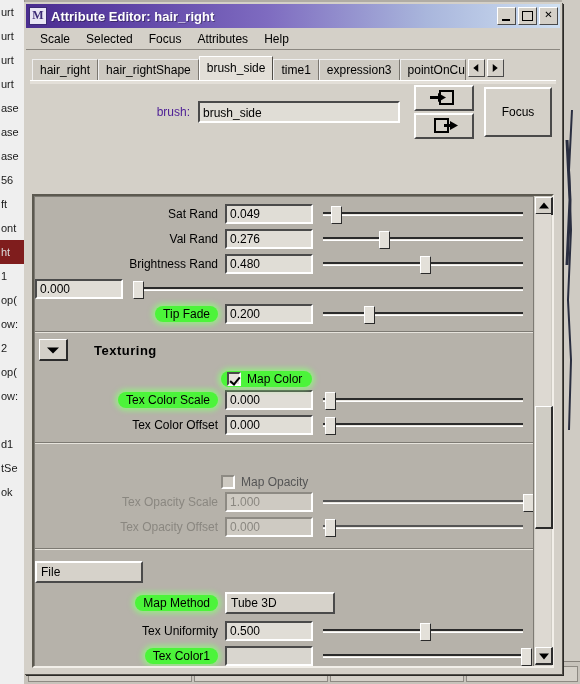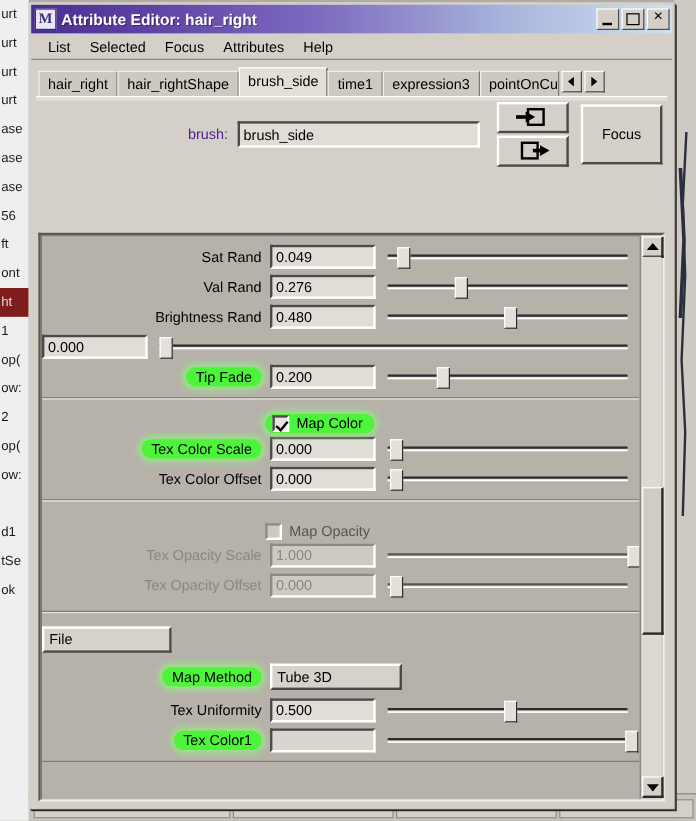--- a/index.html
+++ b/index.html
@@ -308,21 +308,21 @@
     </div>
     <div class="winbtn">
       <div class="max-box"></div>
     </div>
     <div class="winbtn">
       <div class="g">✕</div>
     </div>
   </div>
 
   <div id="menubar">
-    <div class="menuitem">List</div>
+    <div class="menuitem">Scale</div>
     <div class="menuitem">Selected</div>
     <div class="menuitem">Focus</div>
     <div class="menuitem">Attributes</div>
     <div class="menuitem">Help</div>
   </div>
 
   <div id="tabzone">
     <div id="tabstrip">
       <div class="tab">hair_right</div>
       <div class="tab">hair_rightShape</div>
@@ -408,20 +408,26 @@
           </div>
           <div class="field">0.200</div>
           <div class="slider">
             <div class="trough"></div>
             <div class="thumb" style="left:20%"></div>
           </div>
         </div>
       </div>
 
       <div class="section">
+        <div id="sec-header">
+          <div class="collapse-btn">
+            <i></i>
+          </div>
+          <div id="sec-title">Texturing</div>
+        </div>
 
         <div class="checkrow">
           <div class="checkwrap hl" style="padding:1px 10px 1px 6px;">
             <div class="cbox checked"></div>
             <div class="cblabel">Map Color</div>
           </div>
         </div>
 
         <div class="row">
           <div class="rowlabel">
@@ -437,21 +443,21 @@
         <div class="row">
           <div class="rowlabel">Tex Color Offset</div>
           <div class="field">0.000</div>
           <div class="slider">
             <div class="trough"></div>
             <div class="thumb" style="left:1%"></div>
           </div>
         </div>
       </div>
 
-      <div class="section" style="padding-top:8px;padding-bottom:9px;">
+      <div class="section" style="padding-top:21px;padding-bottom:9px;">
         <div class="checkrow">
           <div class="checkwrap">
             <div class="cbox dim"></div>
             <div class="cblabel dim">Map Opacity</div>
           </div>
         </div>
 
         <div class="row">
           <div class="rowlabel dim">Tex Opacity Scale</div>
           <div class="field dim">1.000</div>

